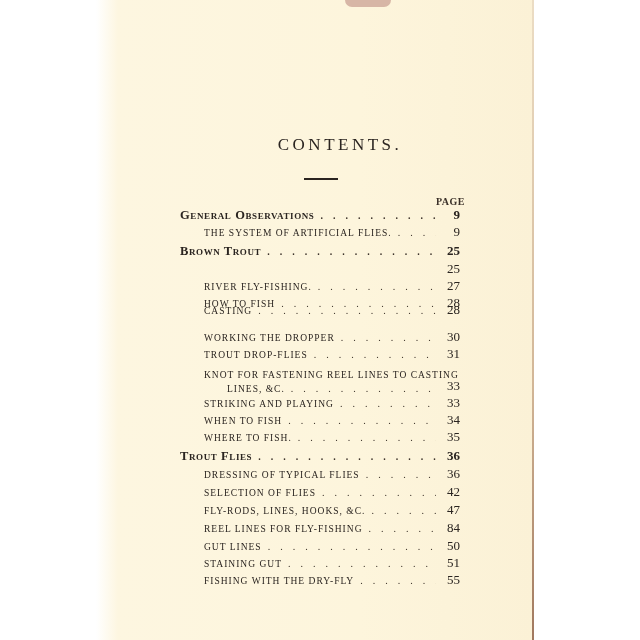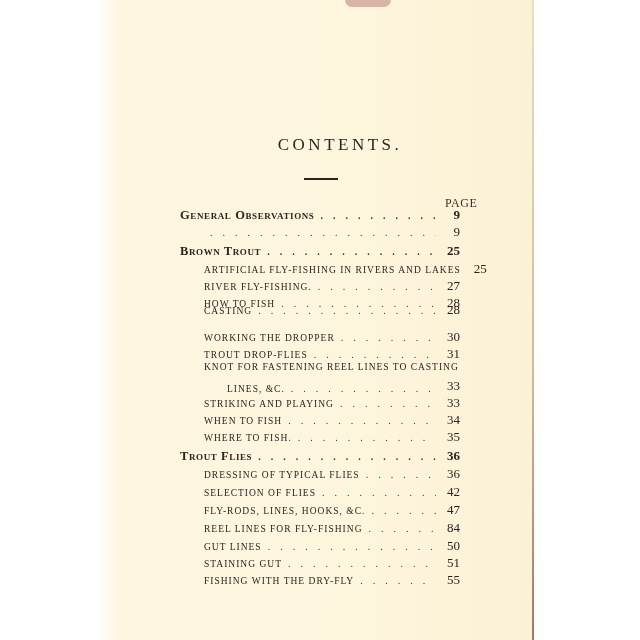--- a/index.html
+++ b/index.html
@@ -24,69 +24,69 @@
     border-radius: 0 0 18px 18px;
   }
   .title {
     position: absolute; left: 0; width: 640px; top: 135px;
     text-align: center; font-size: 17px; letter-spacing: 3.5px; color: #2a2420; margin-left: 20px;
   }
   .rule {
     position: absolute; left: 304px; top: 178px; width: 34px; height: 2px; background: #2a2420;
   }
   .page-label {
-    position: absolute; left: 436px; top: 196px; font-size: 12px; letter-spacing: 0.5px; color: #3a3028; font-weight: normal; margin-left: 9px;
+    position: absolute; left: 436px; top: 196px; font-size: 10px; letter-spacing: 0.5px; color: #3a3028; font-weight: bold;
   }
   .toc { position: absolute; left: 0; top: 0; width: 640px; }
   .row {
     position: absolute; display: flex; align-items: baseline; color: #2a2420;
     font-size: 10px; letter-spacing: 1px; white-space: nowrap;
   }
   .row .label { flex: none; }
   .row .dots {
     flex: 1 1 auto; overflow: hidden; margin: 0 6px 0 6px; letter-spacing: 10px; color: #3a3028; font-size: 10px;
   }
   .row .num {
     flex: none; width: 18px; text-align: right; font-size: 13px; letter-spacing: 0; font-family: "Liberation Serif", "DejaVu Serif", serif;
   }
   .row.main { left: 180px; width: 280px; font-size: 12.5px; letter-spacing: 0.6px; font-weight: bold; }
   .row.sub  { left: 204px; width: 256px; font-size: 9.5px; letter-spacing: 1px; }
   .row.cont { left: 227px; width: 233px; font-size: 9.5px; letter-spacing: 1px; align-items: flex-end; }
-  .row.wrap { left: 204px; width: 256px; font-size: 9.5px; letter-spacing: 1px; }
+  .row.wrap { left: 204px; width: 256px; font-size: 9.5px; letter-spacing: 1px; margin-top: 8px; }
 </style>
 </head>
 <body>
 
 <div class="page"></div>
 <div class="page-edge"></div>
 <div class="tab-mark"></div>
 
 <div class="title" style="text-transform:uppercase;">Contents.</div>
 <div class="rule"></div>
 <div class="page-label">PAGE</div>
 
 <div class="toc">
 
   <div class="row main" style="top:207px">
     <span class="label" style="font-variant: small-caps;">General Observations</span>
     <span class="dots">..................................</span>
     <span class="num">9</span>
   </div>
   <div class="row sub" style="top:224px">
+    <span class="label">THE SYSTEM OF ARTIFICIAL FLIES.</span>
     <span class="dots">..................................</span>
     <span class="num">9</span>
   </div>
 
   <div class="row main" style="top:243px">
     <span class="label" style="font-variant: small-caps;">Brown Trout</span>
     <span class="dots">..................................</span>
     <span class="num">25</span>
   </div>
   <div class="row sub" style="top:261px">
-    <span class="label">ARTIFICIAL FLY-FISHING IN RIVERS AND LAKES</span>
     <span class="dots" style="margin-left:2px"></span>
     <span class="num">25</span>
   </div>
   <div class="row sub" style="top:278px">
     <span class="label">RIVER FLY-FISHING.</span>
     <span class="dots">..................................</span>
     <span class="num">27</span>
   </div>
   <div class="row sub" style="top:295px">
     <span class="label">HOW TO FISH</span>

